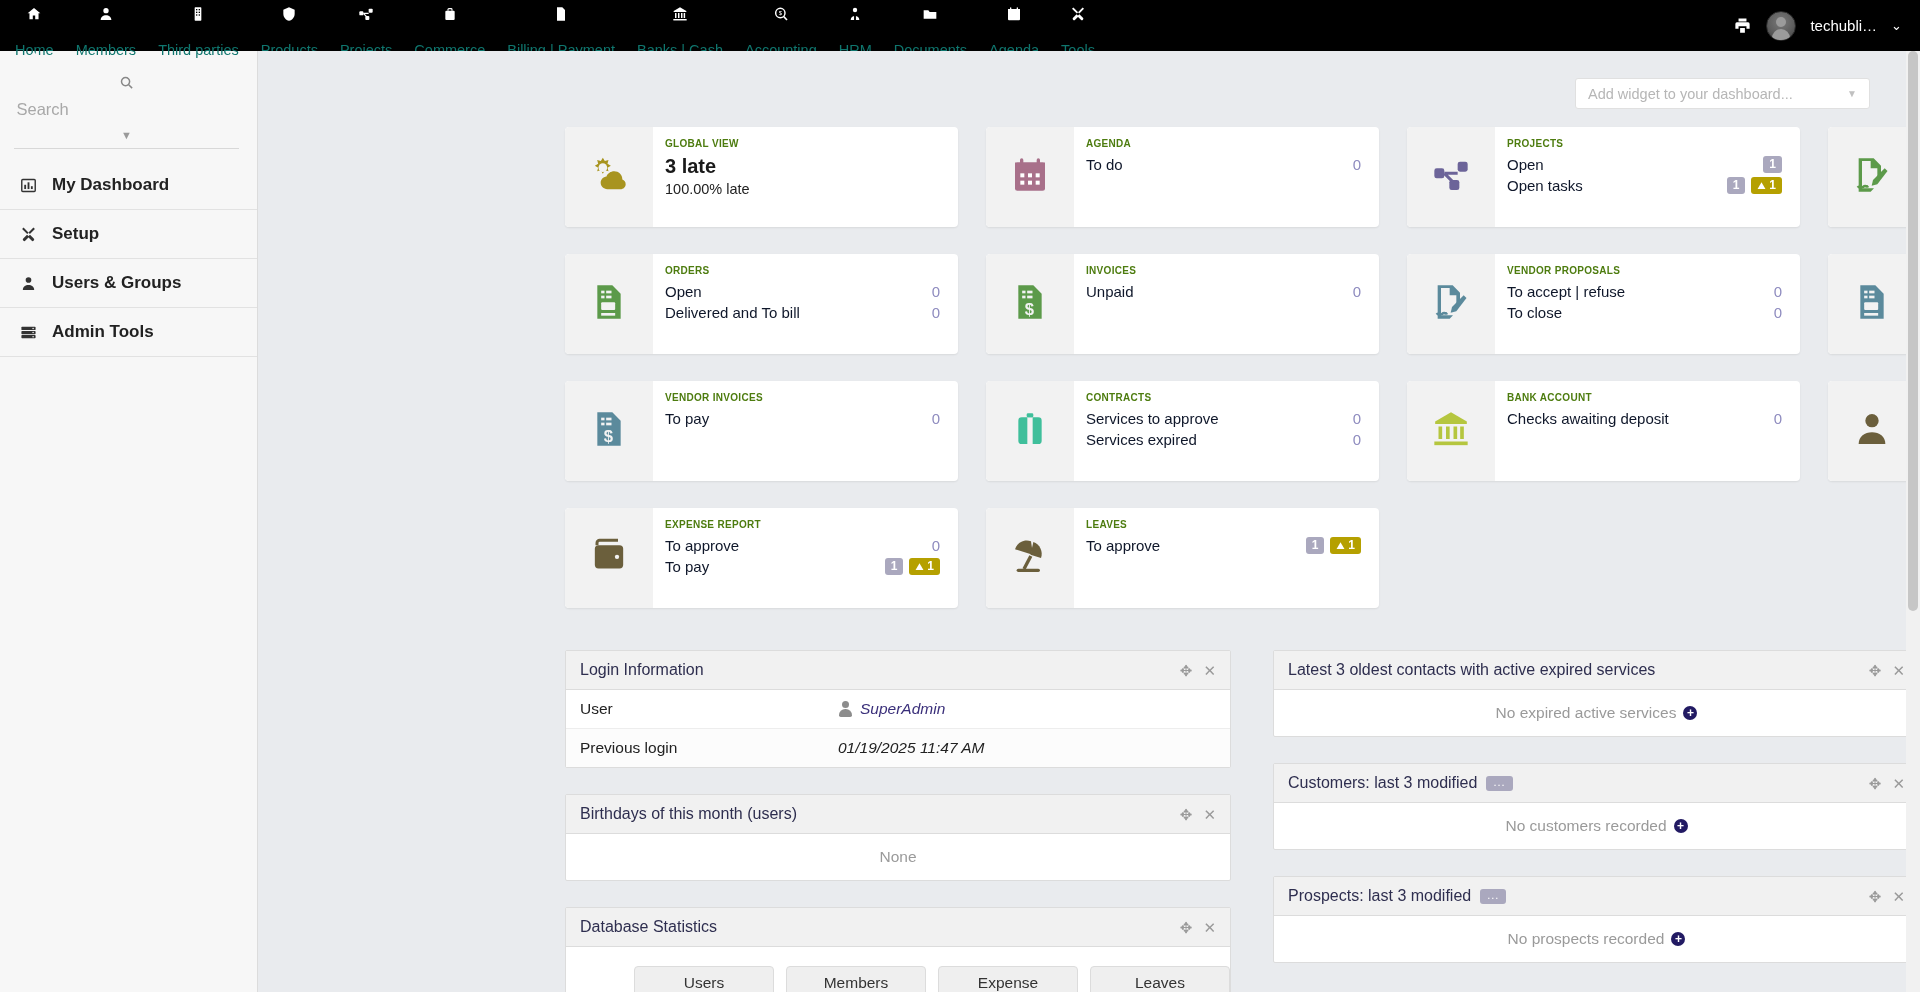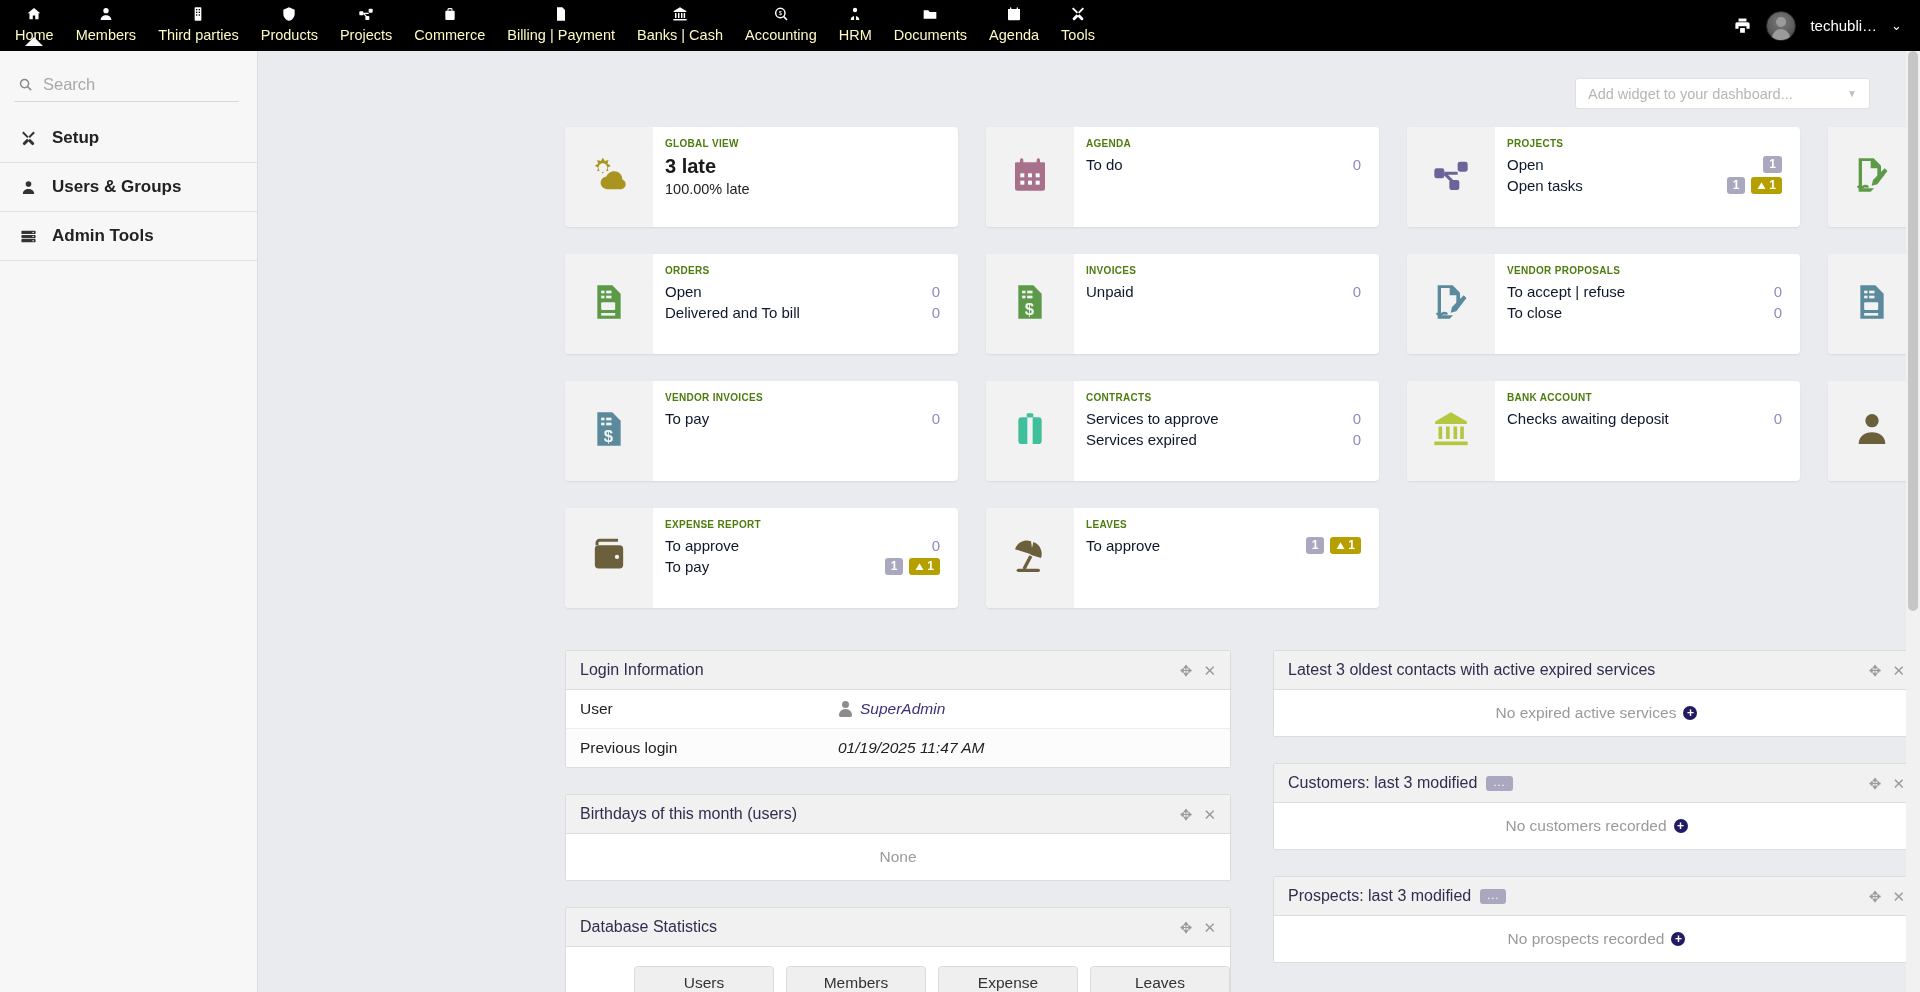--- a/index.html
+++ b/index.html
@@ -17,21 +17,21 @@
   }
   .topmenu { display: flex; align-items: flex-start; height: 51px; }
   .topmenu-item {
     display: flex; flex-direction: column; align-items: center; justify-content: flex-start;
     padding: 4px 11px 0 11px; cursor: pointer; min-width: 52px;
   }
   .topmenu-item .tm-icon {
     height: 20px; display: flex; align-items: center; justify-content: center; color: #fff;
   }
   .topmenu-item .tm-label {
-    color: #fef9c3; font-size: 14.5px; line-height: 20px; white-space: nowrap; margin-top: 1px;
+    color: #0f766e; font-size: 14.5px; line-height: 20px; white-space: nowrap; margin-top: 16px;
   }
   .topmenu-item.active { position: relative; }
   .topmenu-item.active::after {
     content: ""; position: absolute; bottom: -1px; left: 50%; transform: translateX(-50%);
     border-left: 9px solid transparent; border-right: 9px solid transparent;
     border-bottom: 9px solid #f7f7f7;
   }
   .topright {
     position: absolute; right: 18px; top: 0; height: 51px;
     display: flex; align-items: center; gap: 14px;
@@ -52,21 +52,21 @@
   
   .body-wrap { display: flex; height: 941px; }
 
   
   .sidebar {
     width: 258px; background: #f7f7f7; border-right: 1px solid #dcdcdc;
     padding-top: 20px; flex-shrink: 0;
   }
   .search-box {
     margin: 0 18px 0 14px; display: flex; align-items: center; gap: 10px;
-    border-bottom: 1px solid #d8d8d8; padding: 4px 4px 7px 4px;
+    border-bottom: 1px solid #d8d8d8; padding: 4px 4px 7px 4px; flex-direction: column;
   }
   .search-box .mag { color: #888; display:flex; }
   .search-input {
     border: none; outline: none; background: transparent; font-size: 16.5px;
     color: #333; flex: 1; font-family: "Liberation Sans", sans-serif;
   }
   .search-input::placeholder { color: #a8a8a8; }
   .search-caret { color: #9a9a9a; font-size: 11px; }
   .side-list { margin-top: 12px; }
   .side-item {
@@ -358,20 +358,31 @@
       <span class="mag">
         <svg width="15" height="15" viewBox="0 0 24 24" fill="none" stroke="currentColor" stroke-width="2.4">
             <circle cx="10.5" cy="10.5" r="6.5"></circle>
             <line x1="15.5" y1="15.5" x2="21" y2="21"></line>
           </svg>
       </span>
       <input class="search-input" type="text" placeholder="Search" style="">
       <span class="search-caret">▼</span>
     </div>
     <div class="side-list" id="side-list">
+        <div class="side-item">
+          <span class="si-icon">
+            <svg width="17" height="17" viewBox="0 0 24 24" fill="#333">
+              <rect x="2.5" y="3.5" width="19" height="17" rx="1.4" fill="none" stroke="#333" stroke-width="2"></rect>
+              <rect x="6" y="11" width="2.6" height="6"></rect>
+              <rect x="10.7" y="7.5" width="2.6" height="9.5"></rect>
+              <rect x="15.4" y="13" width="2.6" height="4"></rect>
+            </svg>
+          </span>
+          <span>My Dashboard</span>
+        </div>
         <div class="side-item">
           <span class="si-icon">
             <svg width="17" height="17" viewBox="0 0 24 24" fill="#333">
               <path d="M3 4.2 5 2.2l7.2 7.2-2 2z"></path>
               <path d="M19 2.2l2 2-7 7-2-2z"></path>
               <path d="M4.6 20.6a2.2 2.2 0 0 1 0-3.1l5.3-5.3 3.1 3.1-5.3 5.3a2.2 2.2 0 0 1-3.1 0z"></path>
               <path d="M19.4 20.6a2.2 2.2 0 0 0 0-3.1l-5.3-5.3-3.1 3.1 5.3 5.3a2.2 2.2 0 0 0 3.1 0z"></path>
             </svg>
           </span>
           <span>Setup</span>

